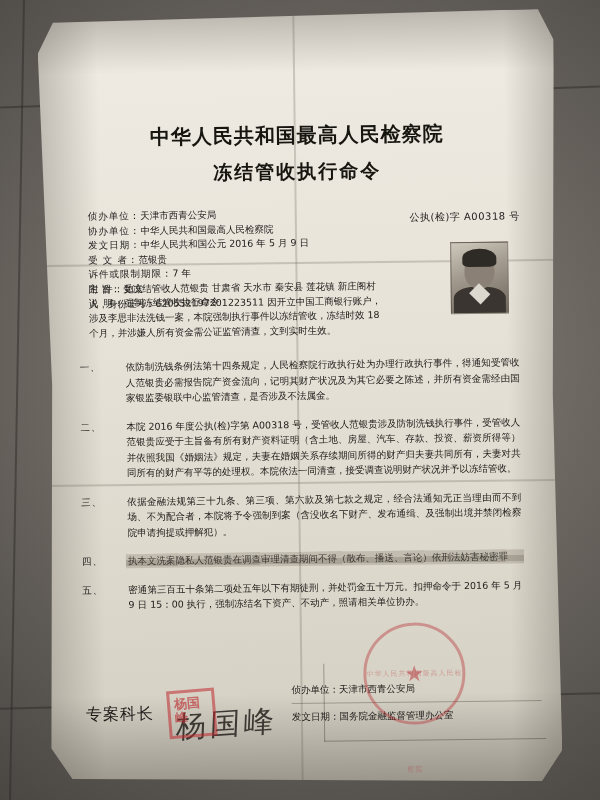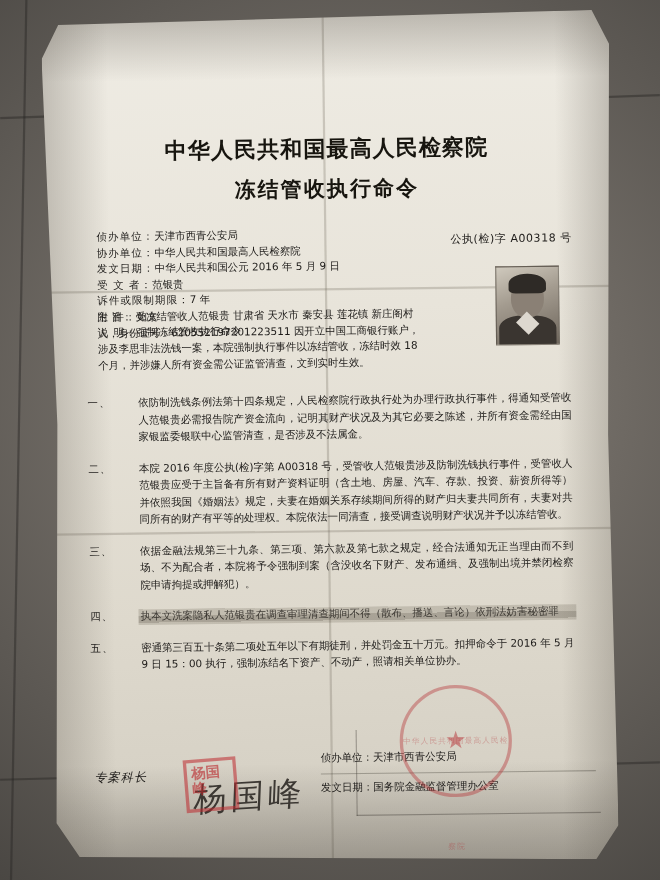--- a/index.html
+++ b/index.html
@@ -170,24 +170,23 @@
       to bottom,
       rgba(150,145,135,0.30) 0px,
       rgba(150,145,135,0.30) 6px,
       rgba(120,115,105,0.45) 6px,
       rgba(120,115,105,0.45) 12px);
     mix-blend-mode: multiply;
   }
   .sign-left {
     position: absolute;
     left: 40px;
-    bottom: 72px;
-    font-size: 11px;
+    bottom: 61px;
+    font-size: 16px;
     letter-spacing: 1px;
-    font-style: italic;
   }
   .sig-hand {
     position: absolute;
     left: 130px;
     bottom: 40px;
     font-size: 30px;
     font-family: "DejaVu Serif", serif;
     color: #2a2622;
     letter-spacing: 4px;
     transform: rotate(-3deg) skewX(-6deg);

